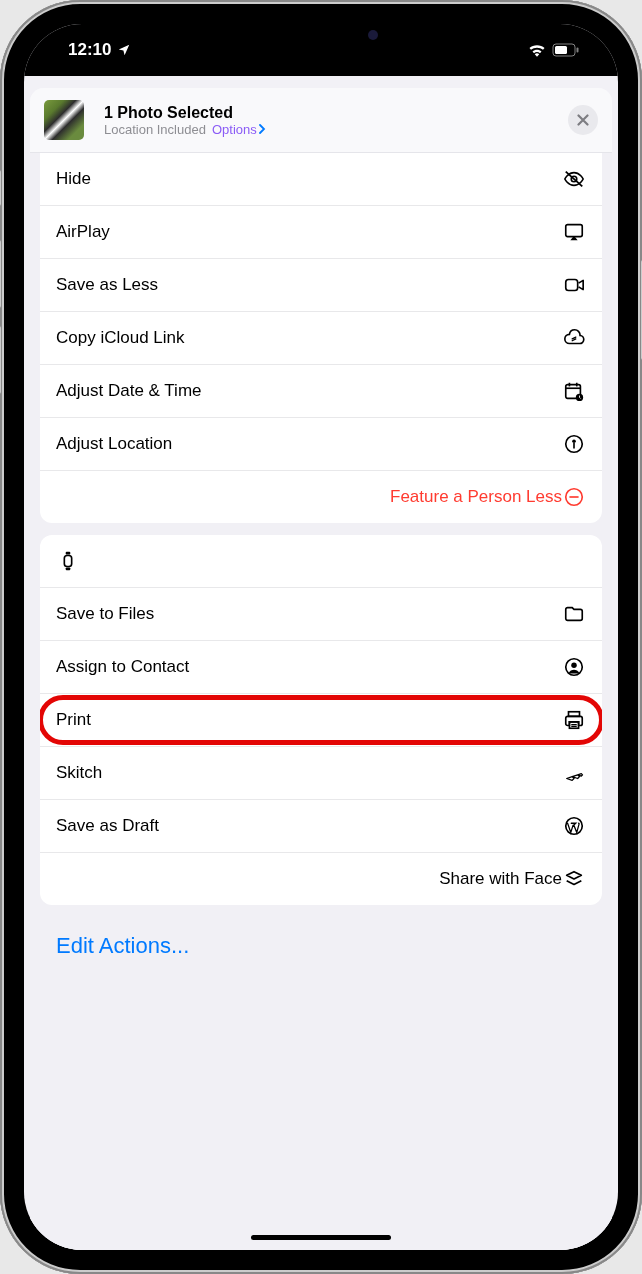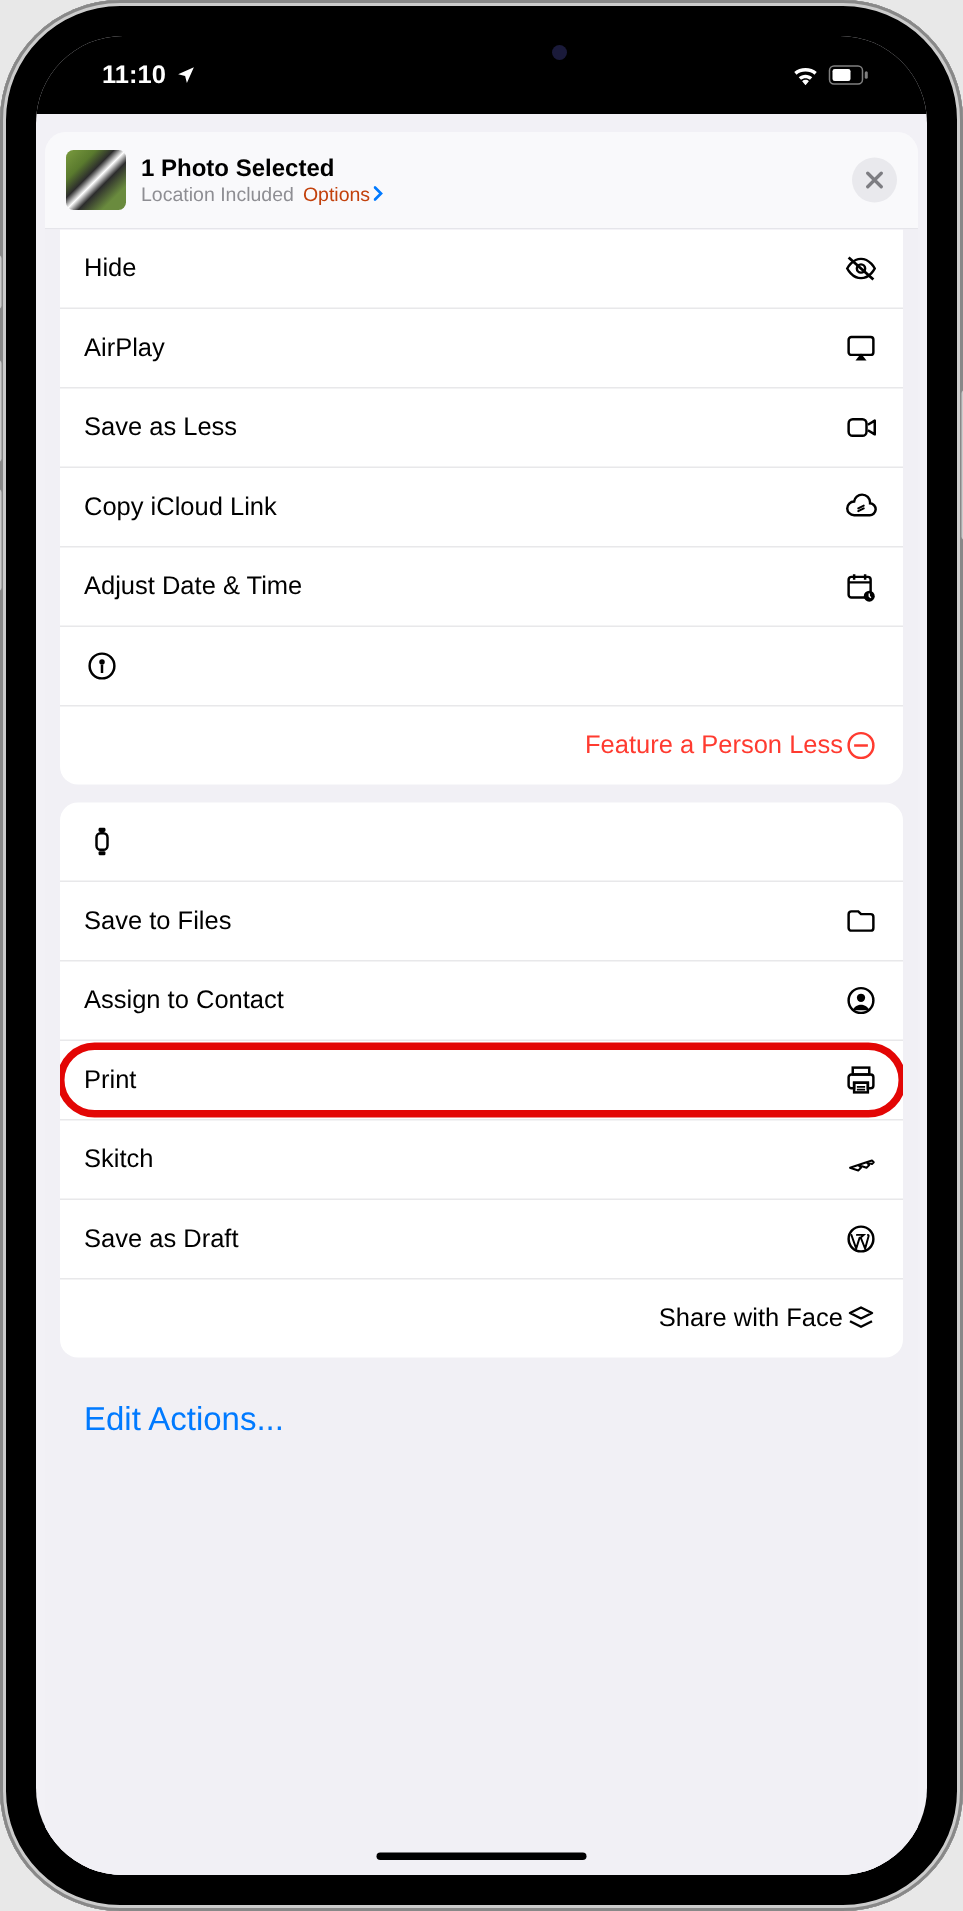--- a/index.html
+++ b/index.html
@@ -84,33 +84,33 @@
       overflow: hidden;
       display: flex;
       flex-direction: column;
     }
     .sheet-header {
       display: flex;
       align-items: center;
       padding: 12px 14px;
       background: #f9f9fb;
       border-bottom: 1px solid #e5e5ea;
-      gap: 10px;
+      gap: 20px;
     }
     .thumb {
       width: 40px;
       height: 40px;
       border-radius: 5px;
       background: linear-gradient(135deg, #7a9b3e 0%, #5a7a2e 25%, #2d2d2d 40%, #fff 50%, #2d2d2d 60%, #6a8b3e 80%);
       flex-shrink: 0;
     }
     .sheet-title-wrap { flex: 1; display: flex; flex-direction: column; }
     .sheet-title { font-size: 16px; font-weight: 600; color:#000; }
     .sheet-sub { font-size: 13px; color: #8e8e93; display: flex; align-items: center; gap: 6px; }
-    .options-link { color: #c2410c; display: inline-flex; align-items: center; gap: 2px; }
+    .options-link { color: #8b5cf6; display: inline-flex; align-items: center; gap: 2px; }
     .close-btn {
       width: 30px; height: 30px; border-radius: 50%;
       background: #e9e9ed;
       display: flex; align-items: center; justify-content: center;
       color: #7d7d82;
     }
     .scroll-area {
       flex: 1;
       overflow-y: hidden;
       background: #f1f0f5;
@@ -185,21 +185,21 @@
 <div class="device-frame">
   <div class="side-btn side-left-1"></div>
   <div class="side-btn side-left-2"></div>
   <div class="side-btn side-left-3"></div>
   <div class="side-btn side-right"></div>
   <div class="device-inner">
     <div class="notch"></div>
     <div class="screen">
       <div class="status-bar">
         <div class="status-left">
-          <span>11:10</span>
+          <span>12:10</span>
           <span>
             <svg width="14" height="14" viewBox="0 0 24 24" fill="#fff">
                 <path d="M3 11l18-8-8 18-2-8-8-2z"></path>
               </svg>
           </span>
         </div>
         <div class="status-right">
           <span>
             <svg width="18" height="14" viewBox="0 0 24 18" fill="#fff">
                 <path d="M12 18l-3-3.5c1.7-1.6 4.3-1.6 6 0L12 18zm-6-7c3.3-3.1 8.7-3.1 12 0l-2 2.3c-2.2-2-5.8-2-8 0L6 11zm-4-4.6C7 1.5 17 1.5 22 6.4l-2 2.3C16 5 8 5 4 8.7L2 6.4z"></path>
@@ -274,20 +274,21 @@
                 </div>
                 <div class="row">
                   <div class="row-label">Adjust Date &amp; Time</div>
                   <div class="row-icon">
                     <svg width="22" height="22" viewBox="0 0 24 24">
                       <use href="#ico-calendar-clock"></use>
                     </svg>
                   </div>
                 </div>
                 <div class="row">
+                  <div class="row-label">Adjust Location</div>
                   <div class="row-icon">
                     <svg width="22" height="22" viewBox="0 0 24 24">
                       <use href="#ico-pin-circle"></use>
                     </svg>
                   </div>
                 </div>
                 <div class="row danger">
                   <div class="row-label">Feature a Person Less</div>
                   <div class="row-icon">
                     <svg width="22" height="22" viewBox="0 0 24 24">

